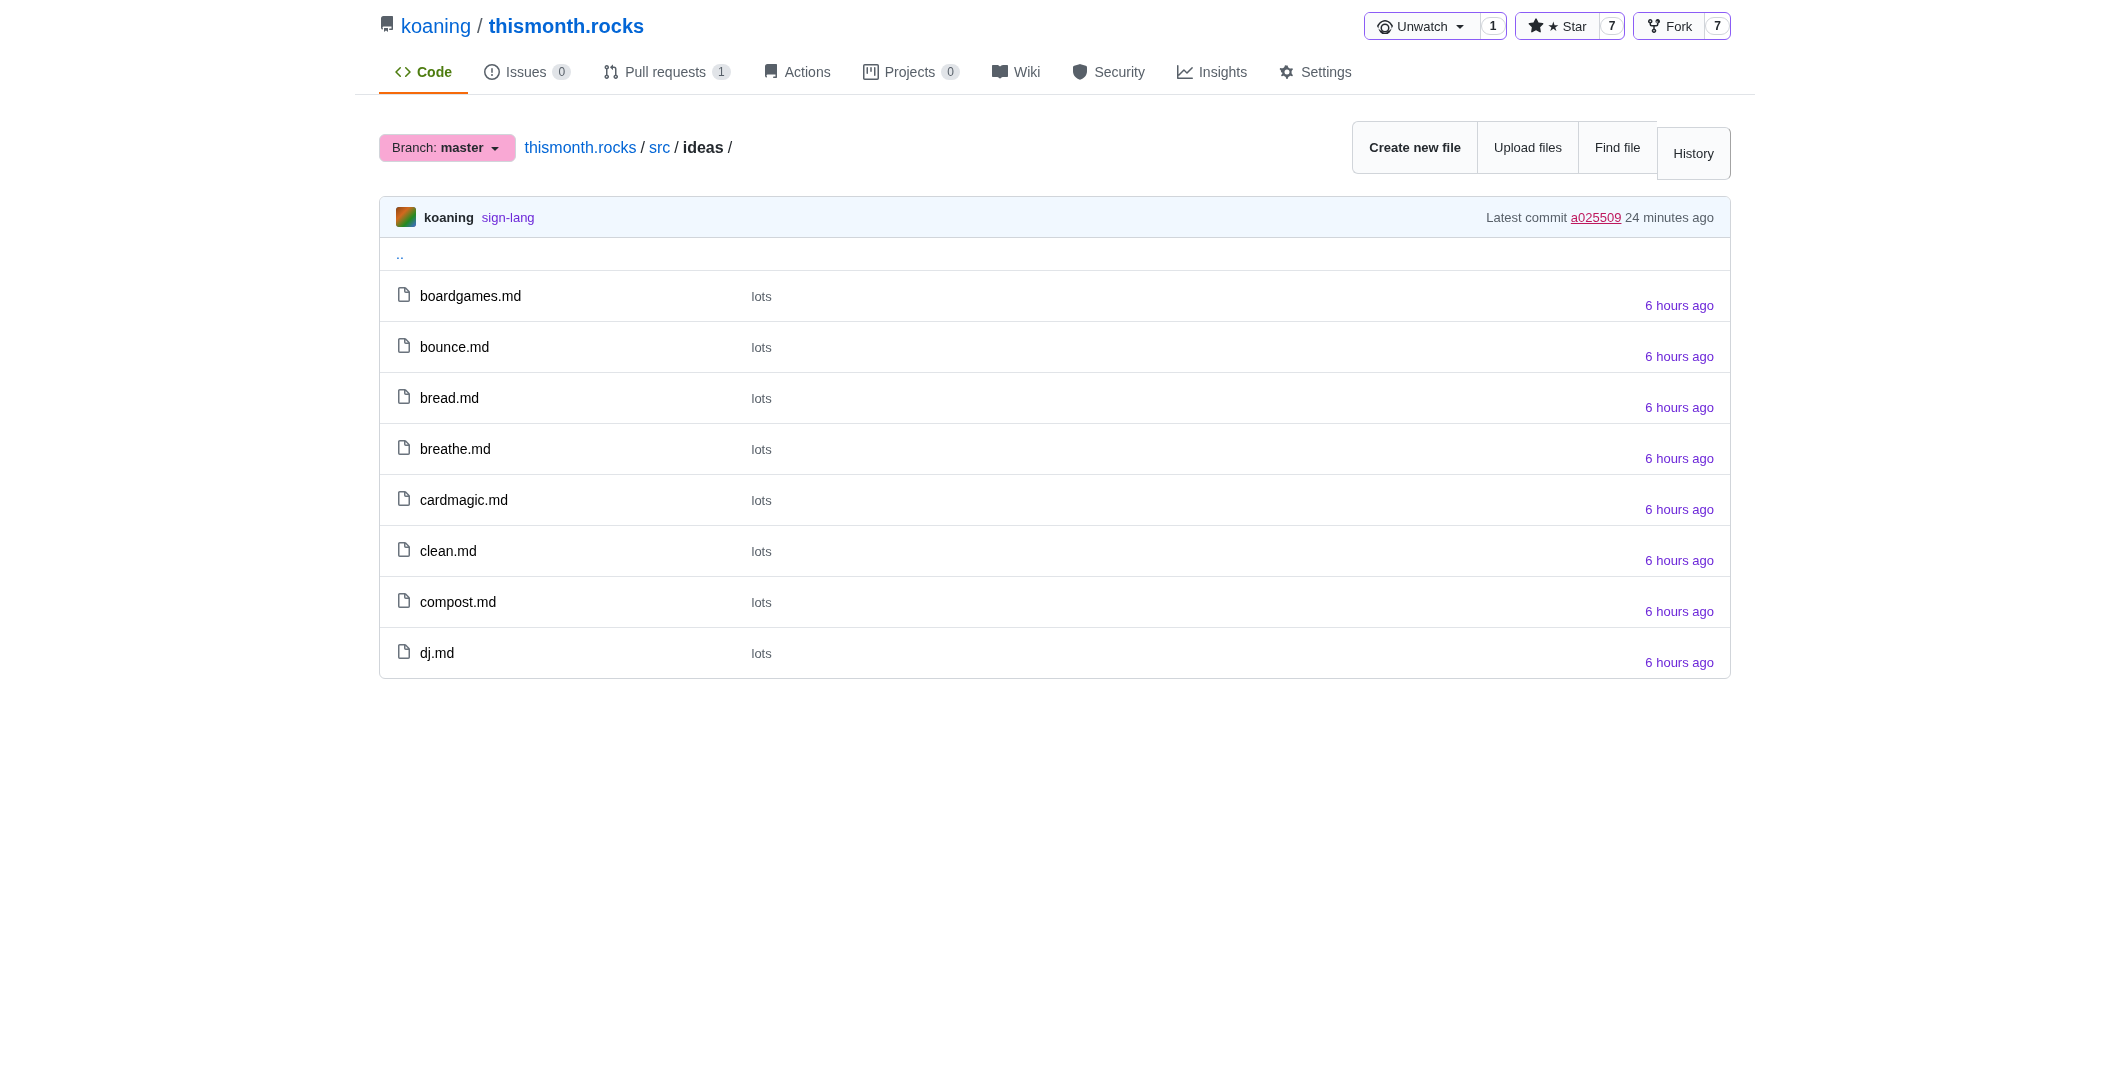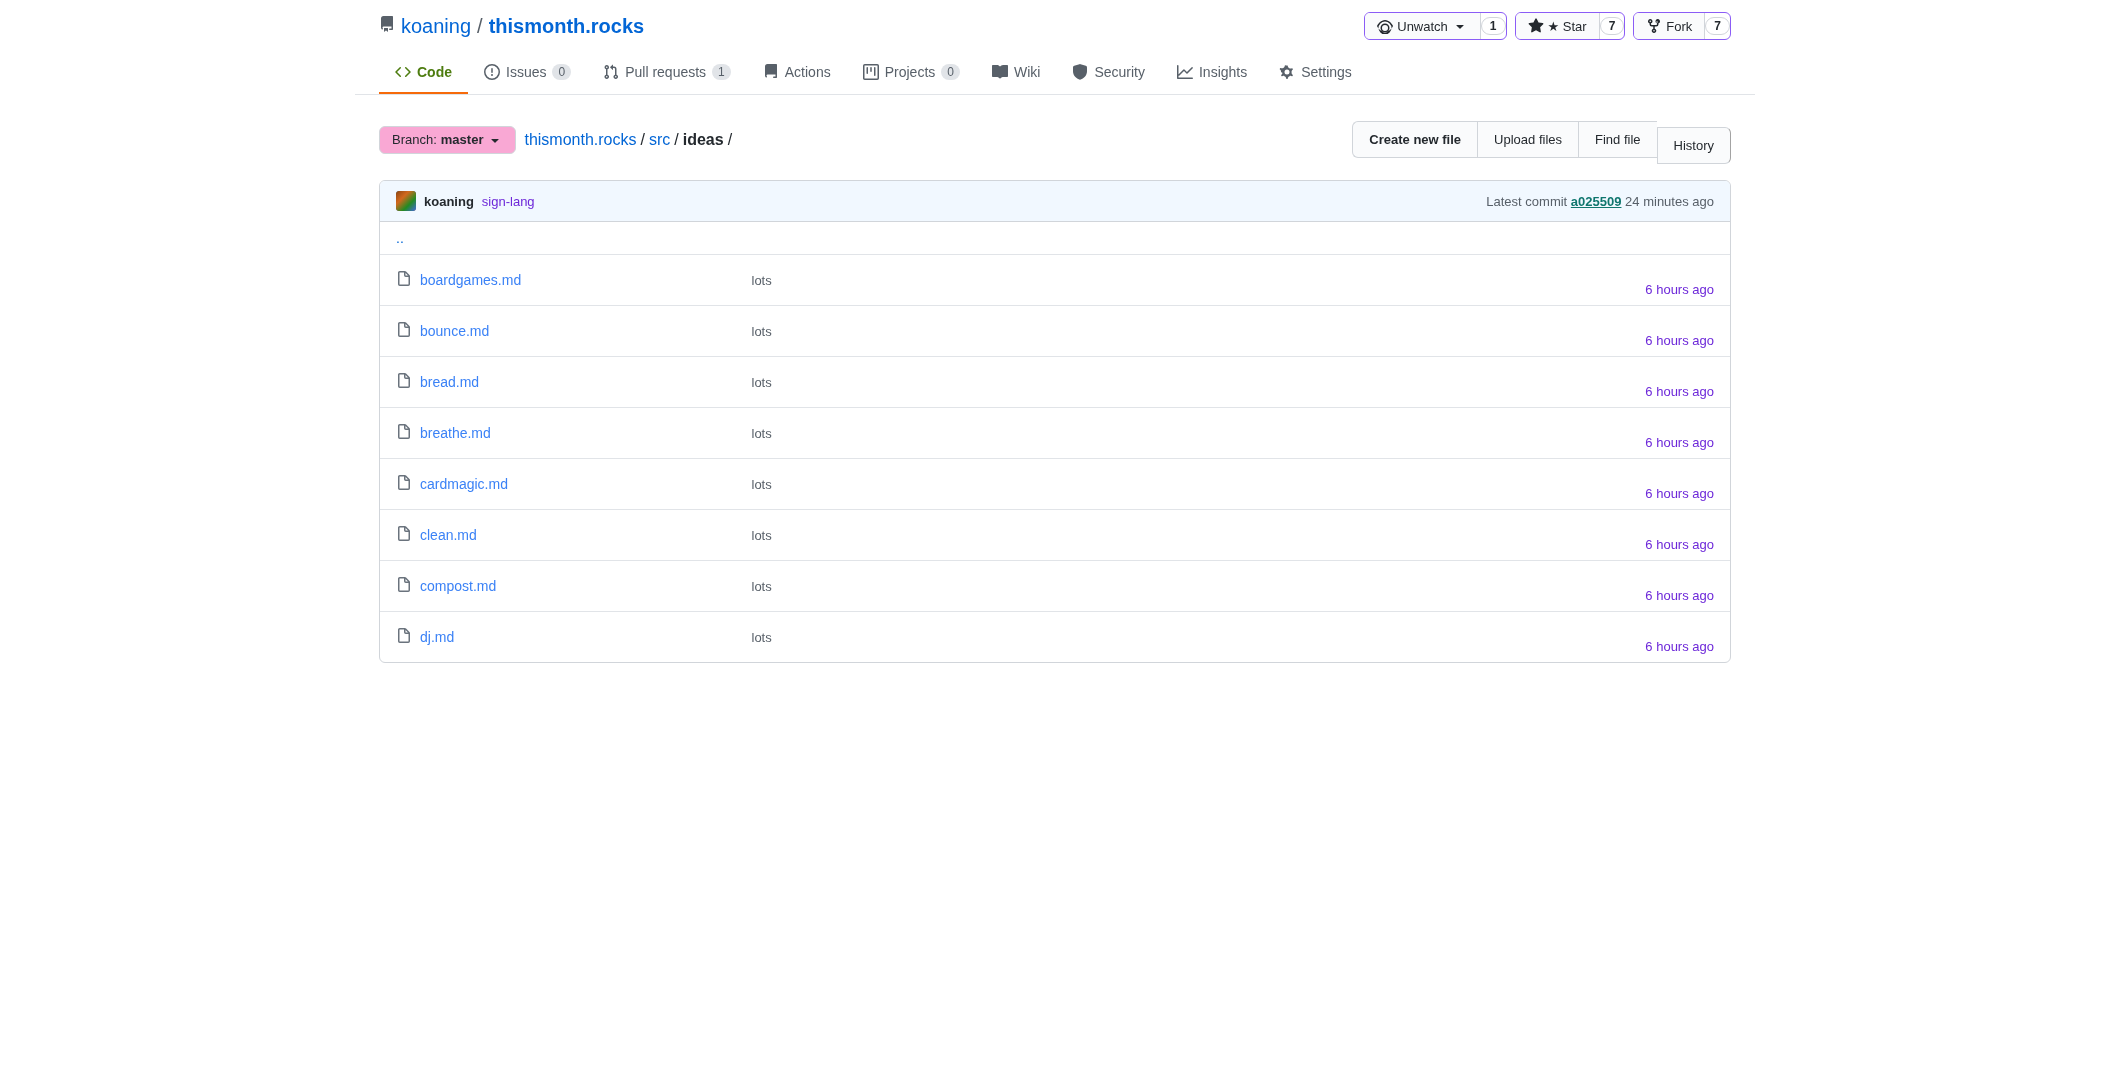--- a/index.html
+++ b/index.html
@@ -28,39 +28,39 @@
     .main { padding: 20px 24px; }
 
     
     .path-bar { display: flex; align-items: center; justify-content: space-between; margin-bottom: 16px; }
     .path-left { display: flex; align-items: center; gap: 8px; }
     .branch-btn { background: #f9a8d4; border: 1px solid #d1d5da; border-radius: 6px; padding: 5px 12px; cursor: pointer; font-size: 13px; color: #24292e; display: flex; align-items: center; gap: 4px; }
     .path-breadcrumb { font-size: 16px; display: flex; align-items: center; gap: 4px; }
     .path-breadcrumb a { color: #0366d6; text-decoration: none; }
     .path-breadcrumb .current { font-weight: 600; }
     .path-actions { display: flex; align-items: center; gap: 0; }
-    .path-btn { background: #fafbfc; border: 1px solid #d1d5da; padding: 10px 16px; font-size: 13px; color: #24292e; cursor: pointer; border-right: none; white-space: nowrap; }
+    .path-btn { background: #fafbfc; border: 1px solid #d1d5da; padding: 18px 16px; font-size: 13px; color: #24292e; cursor: pointer; border-right: none; white-space: nowrap; }
     .path-btn:first-child { border-radius: 6px 0 0 6px; }
     .path-btn:last-child { border-right: 1px solid #d1d5da; border-radius: 0 6px 6px 0; }
     .path-btn.highlight { font-weight: 600; }
 
     
     .file-table { border: 1px solid #d1d5da; border-radius: 6px; overflow: hidden; }
     .commit-row { background: #f1f8ff; padding: 10px 16px; display: flex; align-items: center; justify-content: space-between; border-bottom: 1px solid #d1d5da; }
     .commit-left { display: flex; align-items: center; gap: 8px; }
     .avatar { width: 20px; height: 20px; border-radius: 3px; background: #666; overflow: hidden; display: flex; align-items: center; justify-content: center; }
     .avatar-img { width: 20px; height: 20px; border-radius: 3px; background: linear-gradient(135deg, #8b4513, #d2691e, #228b22, #4169e1); }
     .commit-author { color: #24292e; font-weight: 600; font-size: 13px; }
     .commit-message { color: #6d28d9; font-size: 13px; }
     .commit-right { color: #586069; font-size: 13px; }
 
     .file-row { display: flex; align-items: center; padding: 8px 16px; border-bottom: 1px solid #e1e4e8; }
     .file-row:last-child { border-bottom: none; }
     .file-icon { color: #586069; margin-right: 8px; font-size: 14px; flex-shrink: 0; }
-    .file-name { color: #3b82f6; text-decoration: none; flex: 1; font-size: 14px; }
+    .file-name { color: #000000; text-decoration: none; flex: 1; font-size: 14px; }
     .file-commit { color: #586069; font-size: 13px; flex: 2; padding: 0 16px; }
     .file-time { color: #6d28d9; font-size: 13px; text-align: right; flex: 1; margin-top: 19px; }
 
     .parent-row { padding: 8px 16px; border-bottom: 1px solid #e1e4e8; }
     .parent-link { color: #0366d6; text-decoration: none; font-size: 14px; }
 
     .page-wrapper { position: relative; max-width: 1400px; margin: 0 auto; }
   </style>
 </head>
 <body>
@@ -201,21 +201,21 @@
       <div class="commit-row">
         <div class="commit-left">
           <div class="avatar">
             <div class="avatar-img"></div>
           </div>
           <span class="commit-author">koaning</span>
           <span class="commit-message">sign-lang</span>
         </div>
         <div class="commit-right">
           <span>Latest commit</span>
-          <a href="#" style="color:#0f766e; font-weight:700;">a025509</a>
+          <a href="#" style="color:#be185d; font-weight:400;">a025509</a>
           <span>24 minutes ago</span>
         </div>
       </div>
 
       <div style="position:absolute; top:-110px; left:50%; transform:translateX(-20%); pointer-events:none; z-index:10;">
         <svg width="300" height="130" viewBox="0 0 300 130" style="overflow:visible;">
 
           <path d="M 80 100 Q 150 30 280 60" stroke="#f66a0a" stroke-width="3" fill="none" stroke-linecap="round"></path>
           <polygon points="275,52 290,63 278,70" fill="#f66a0a"></polygon>
         </svg>

